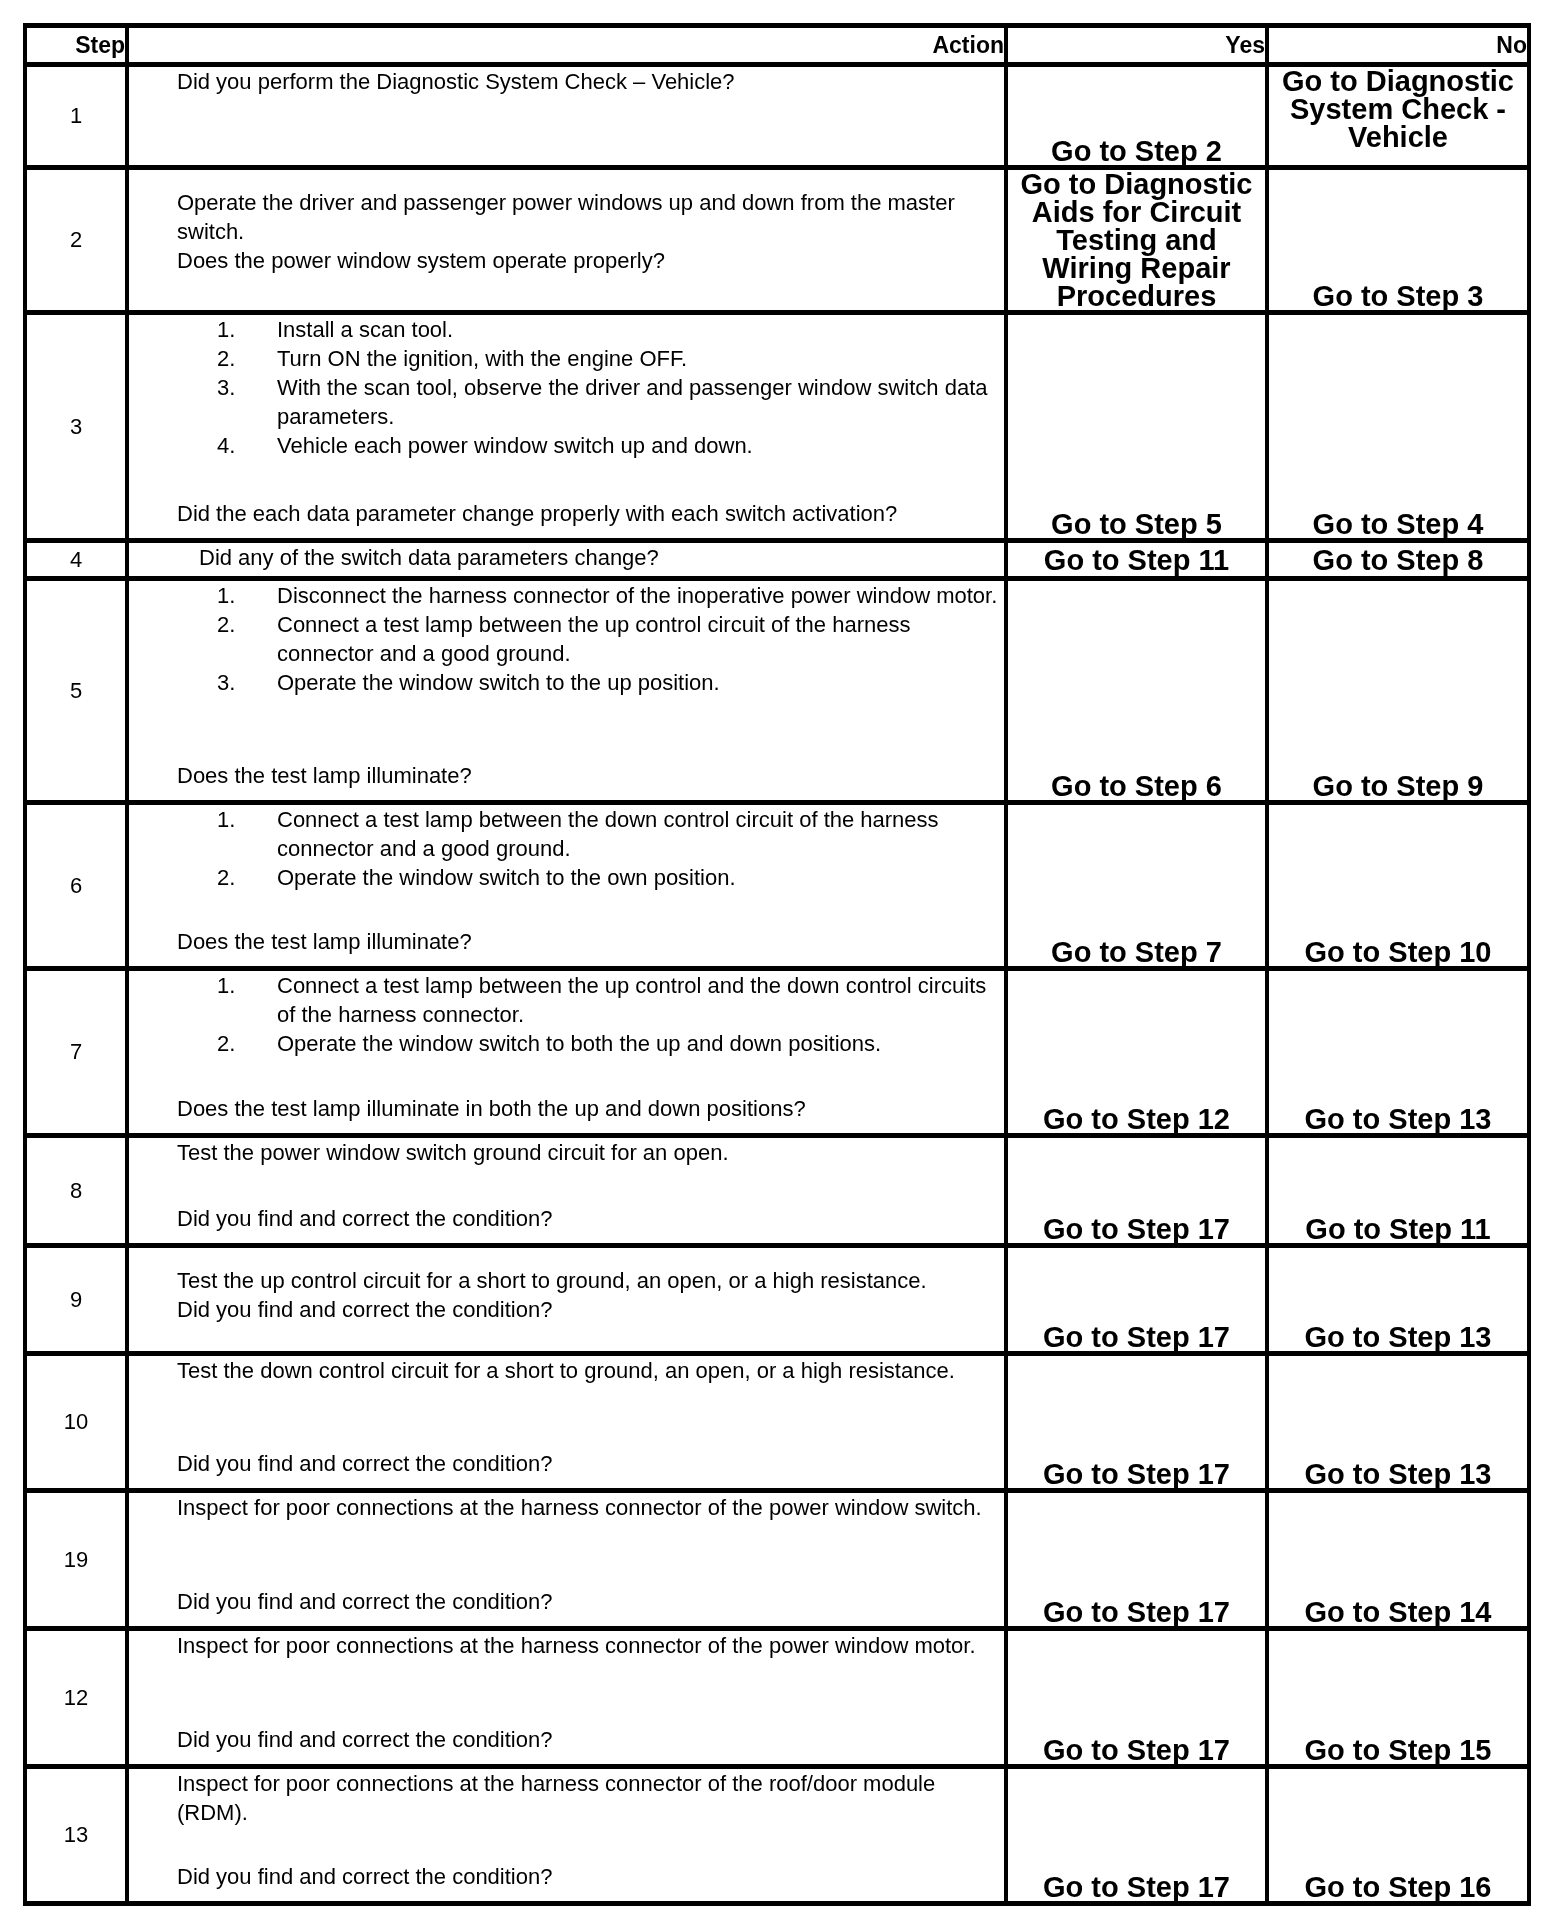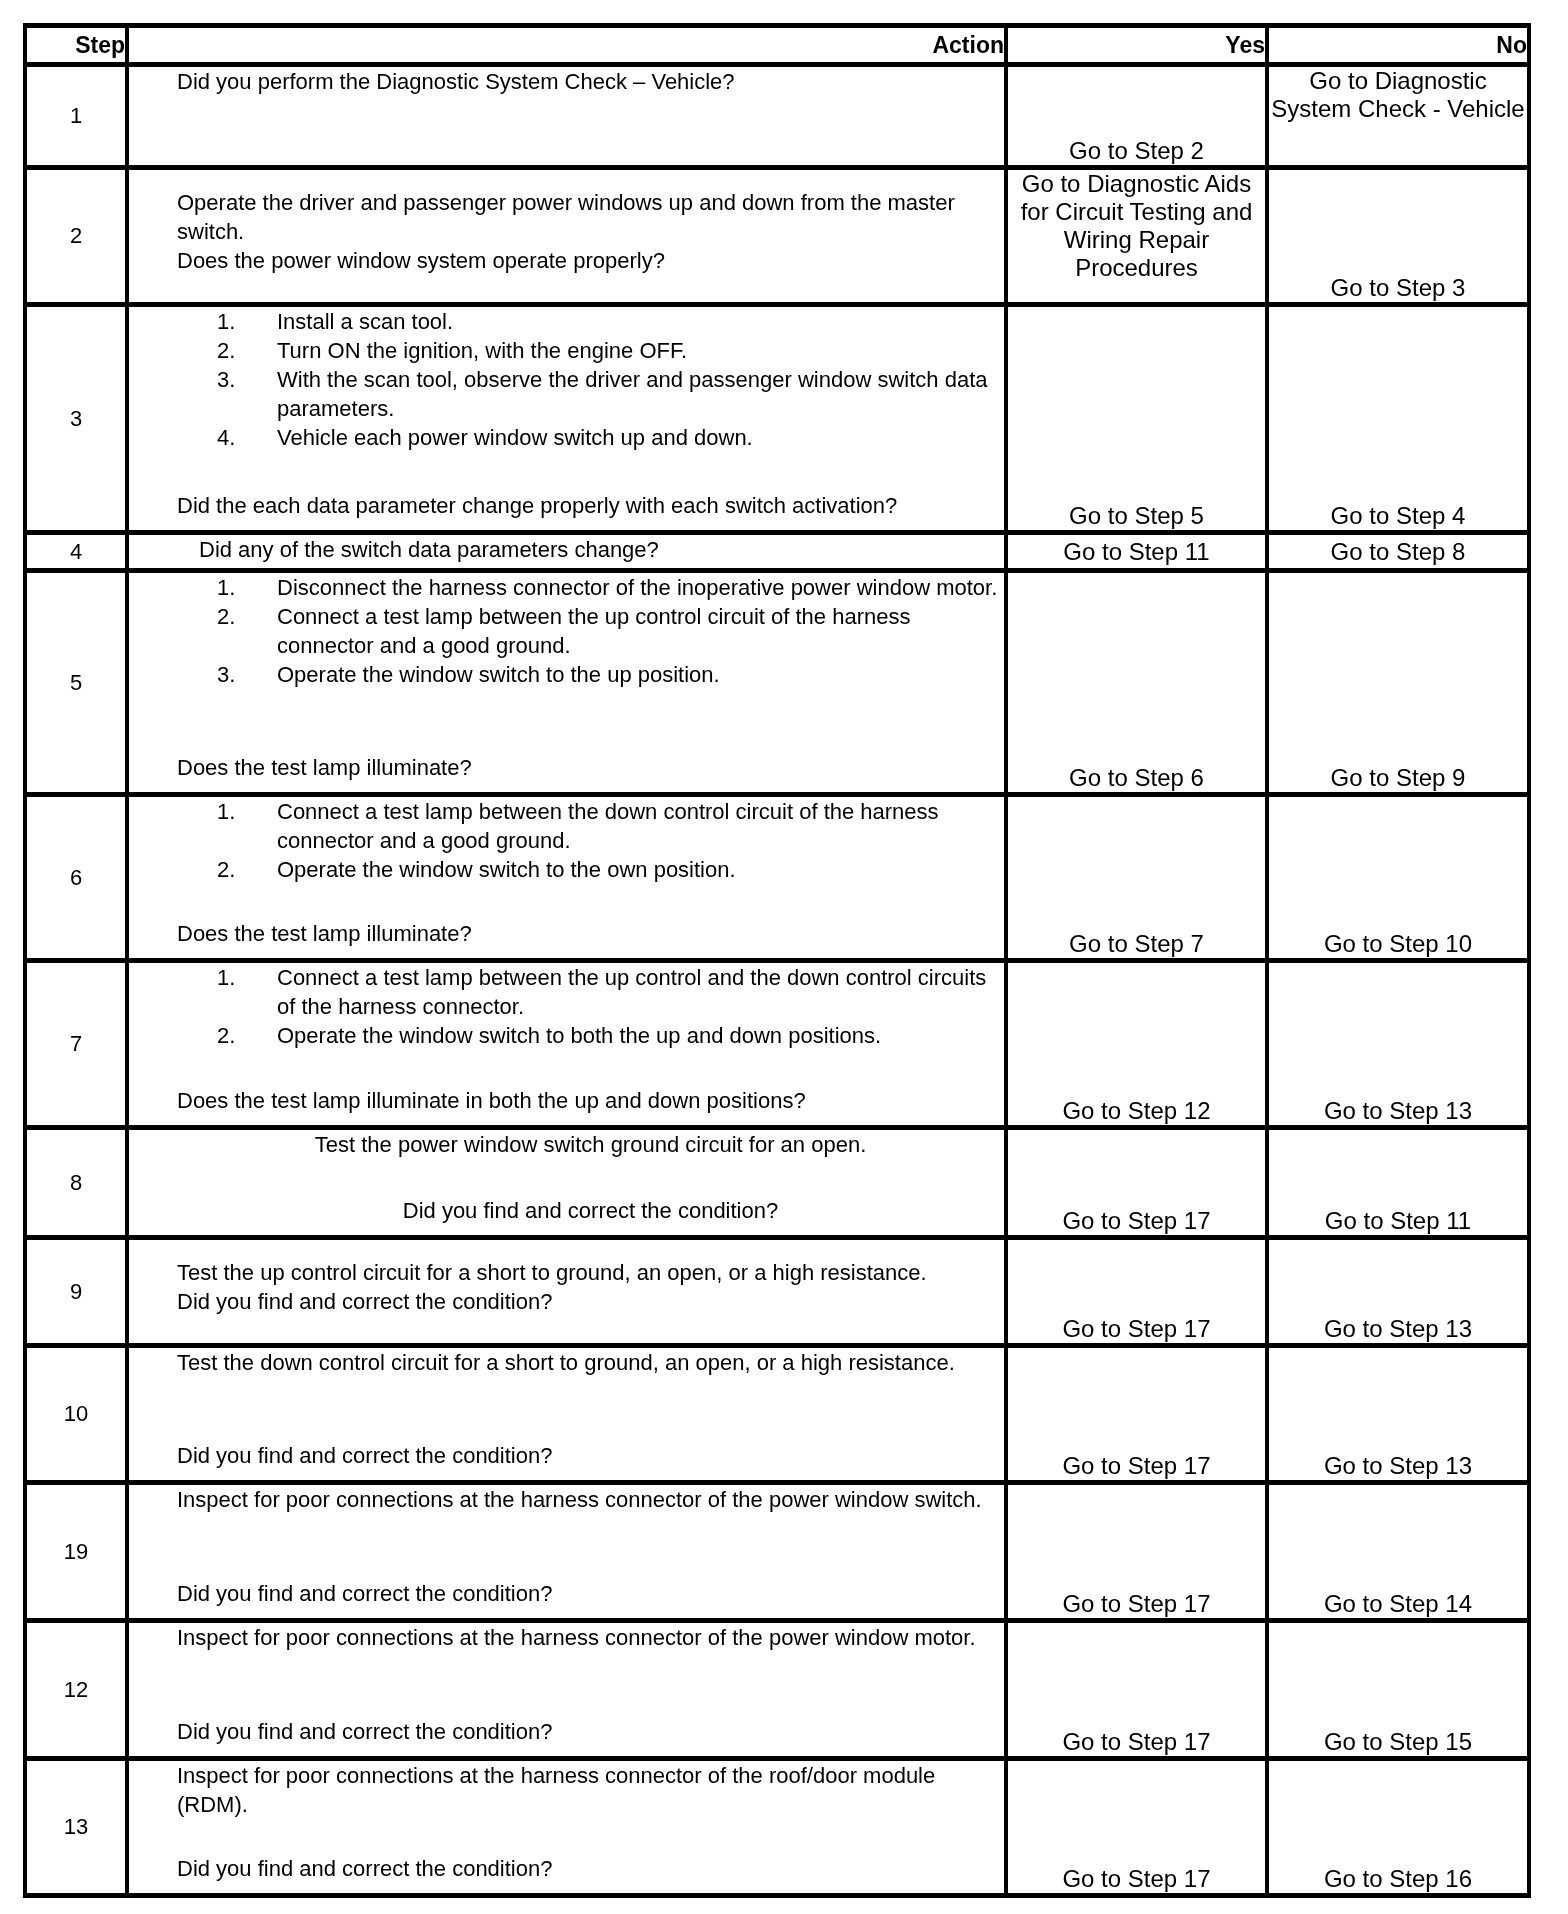--- a/index.html
+++ b/index.html
@@ -11,21 +11,21 @@
                border-top: 5px solid #000; border-bottom: 5px solid #000;
                padding: 0; box-sizing: border-box; }
   table.diag th { font-weight: bold; font-size: 23px; text-align: right; vertical-align: middle; }
   col.c-step { width: 102px; }
   col.c-action { width: 879px; }
   col.c-yes { width: 261px; }
   col.c-no { width: 262px; }
   td.step { text-align: center; vertical-align: middle; font-size: 22px; }
   td.action { vertical-align: top; font-size: 22px; line-height: 29px; padding: 2px 4px 3px 4px; }
   td.action .cell-wrap { height: 100%; display: flex; flex-direction: column; justify-content: space-between; padding-left: 48px; }
-  td.yes, td.no { text-align: center; vertical-align: bottom; font-size: 24px; line-height: 28px; padding: 2px 4px 3px 4px; }
+  td.yes, td.no { text-align: center; vertical-align: bottom; font-size: 29px; line-height: 28px; padding: 2px 4px 3px 4px; font-weight: bold; }
   td.no.top, td.yes.top { vertical-align: top; }
   ol.steps { margin: 0; padding: 0 0 0 100px; list-style: none; }
   ol.steps li { position: relative; }
   ol.steps li .num { position: absolute; left: -60px; width: 30px; }
   .intro { margin: 0; }
   .question { margin: 0; }
 </style>
 </head>
 <body>
 
@@ -144,21 +144,21 @@
             </div>
             <p class="question">Does the test lamp illuminate in both the up and down positions?</p>
           </div>
         </td>
         <td class="yes">Go to Step 12</td>
         <td class="no">Go to Step 13</td>
       </tr>
       <tr style="height: 110px;">
         <td class="step">8</td>
         <td class="action">
-          <div class="cell-wrap" style="height: 95px; text-align: center;">
+          <div class="cell-wrap" style="height: 95px;">
             <div>
               <p class="intro">Test the power window switch ground circuit for an open.</p>
             </div>
             <p class="question">Did you find and correct the condition?</p>
           </div>
         </td>
         <td class="yes">Go to Step 17</td>
         <td class="no">Go to Step 11</td>
       </tr>
       <tr style="height: 108px;">

